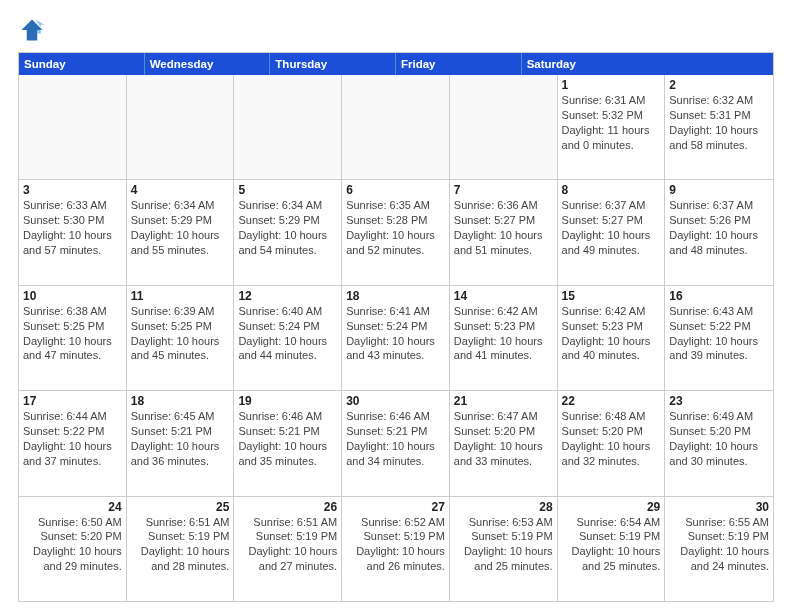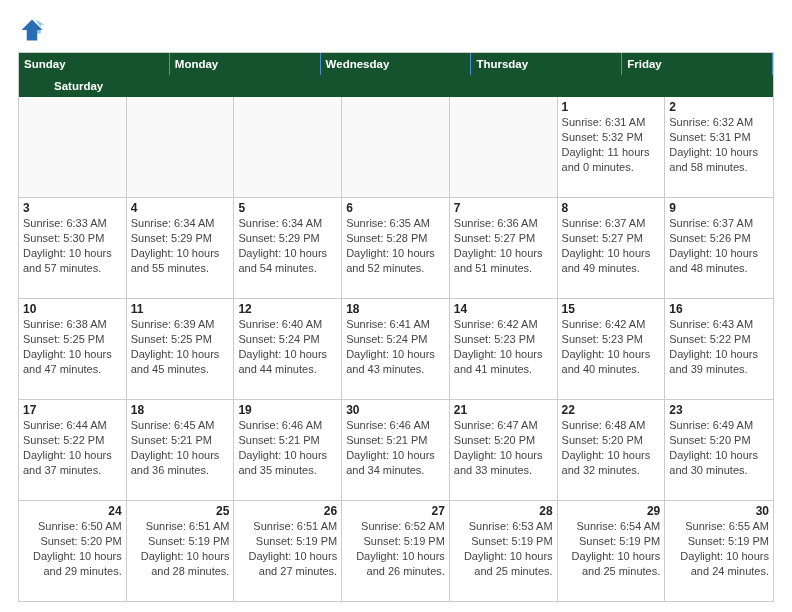--- a/index.html
+++ b/index.html
@@ -62,32 +62,32 @@
       color: #444;
     }
     .calendar {
       flex: 1;
       display: flex;
       flex-direction: column;
       border: 1px solid #ccc;
     }
     .cal-header {
       display: grid;
-      grid-template-columns: repeat(5, 1fr);
-      background: #14532d;
+      grid-template-columns: repeat(6, 1fr);
+      background: #1d4ed8;
     }
     .cal-header-cell {
       color: #fff;
       font-size: 11.5px;
       font-weight: bold;
       padding: 5px 5px;
       text-align: left;
       border-right: 1px solid #4a8fd0;
     }
-    .cal-header-cell:last-child { border-right: none; margin-left: 30px; }
+    .cal-header-cell:last-child { border-right: none; }
     .cal-body {
       flex: 1;
       display: flex;
       flex-direction: column;
     }
     .cal-row {
       flex: 1;
       display: grid;
       grid-template-columns: repeat(7, 1fr);
       border-bottom: 1px solid #ccc;
@@ -134,21 +134,20 @@
     </div>
     <div class="title-block">
       <h1></h1>
       <h2></h2>
     </div>
   </div>
 
   <div class="calendar">
     <div class="cal-header">
     <div class="cal-header-cell">Sunday</div>
-        <div class="cal-header-cell">Monday</div>
         <div class="cal-header-cell">Wednesday</div>
         <div class="cal-header-cell">Thursday</div>
         <div class="cal-header-cell">Friday</div>
         <div class="cal-header-cell">Saturday</div>
       </div>
     <div class="cal-body">
     <div class="cal-row">
           <div class="cal-cell empty"></div>
           <div class="cal-cell empty"></div>
           <div class="cal-cell empty"></div>

